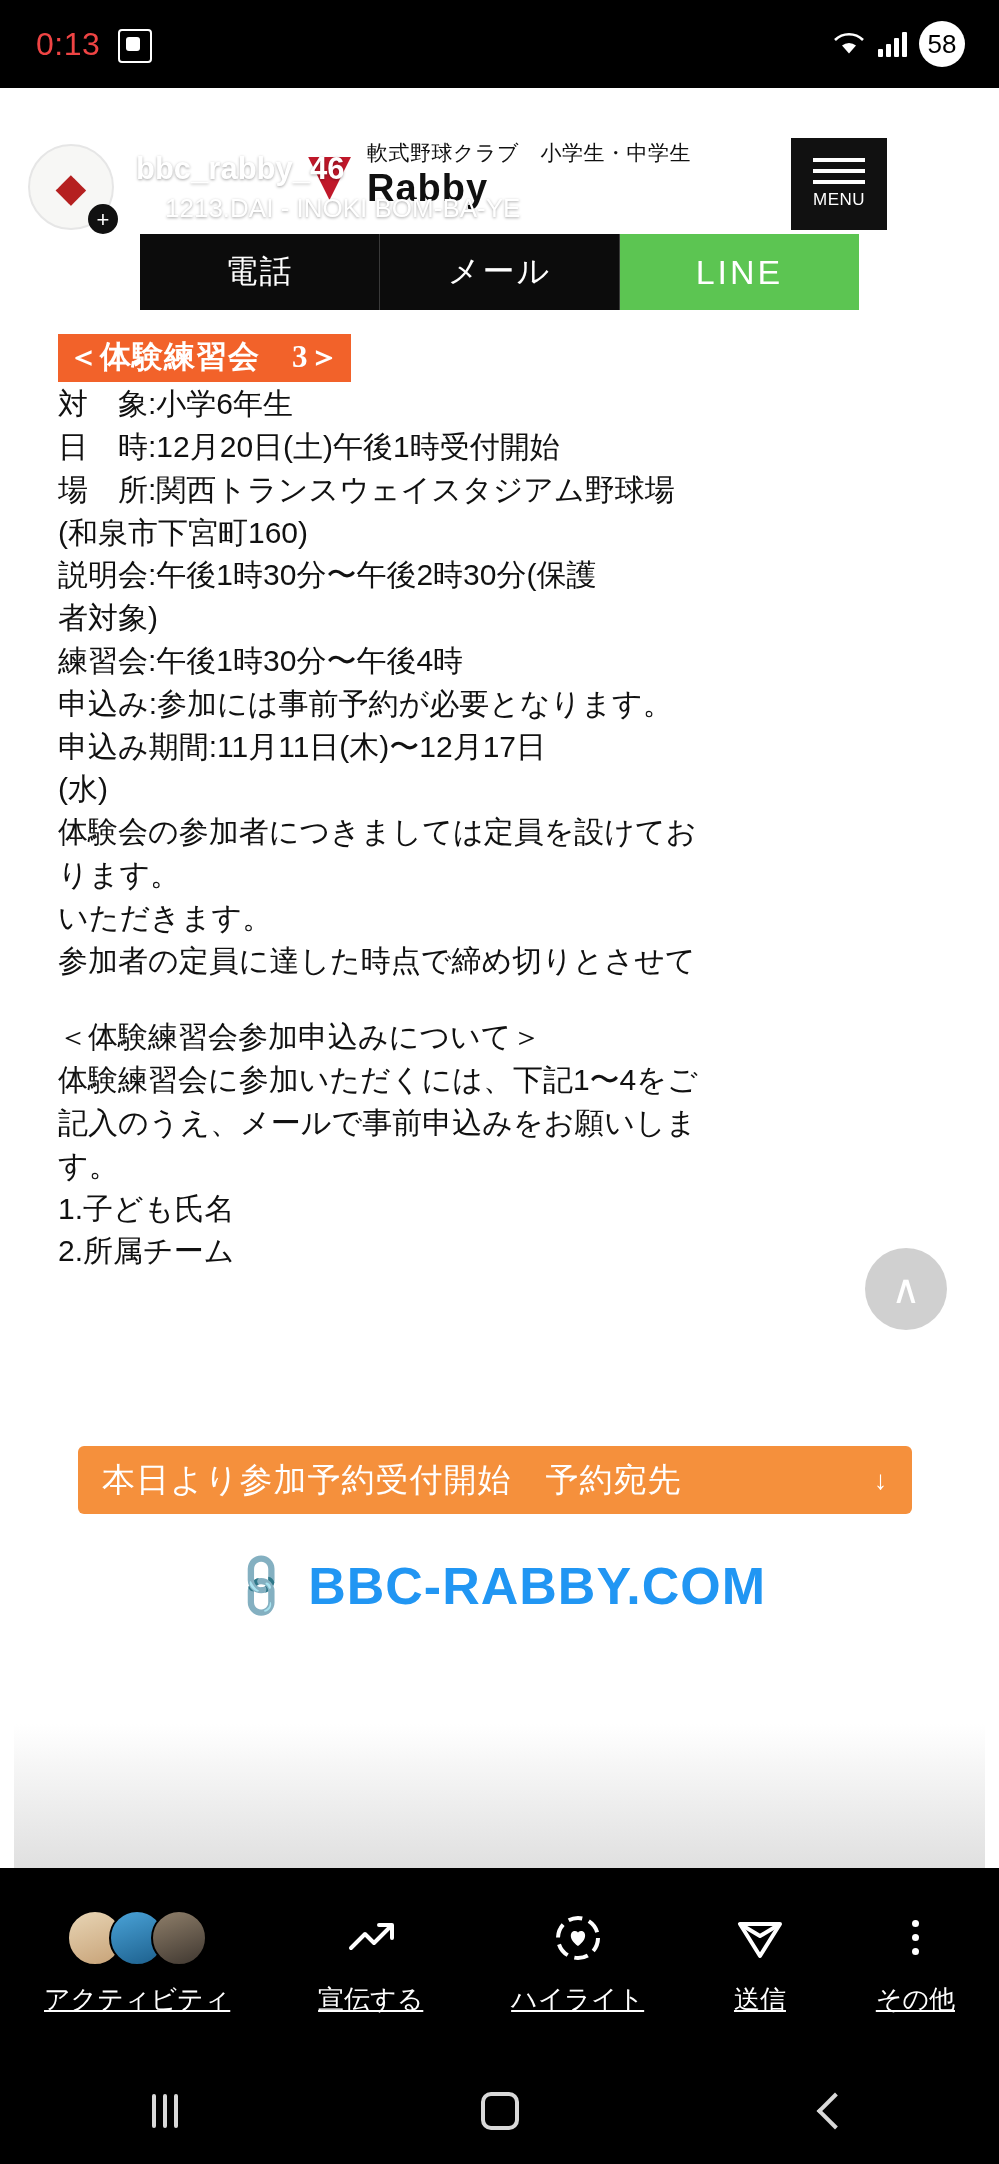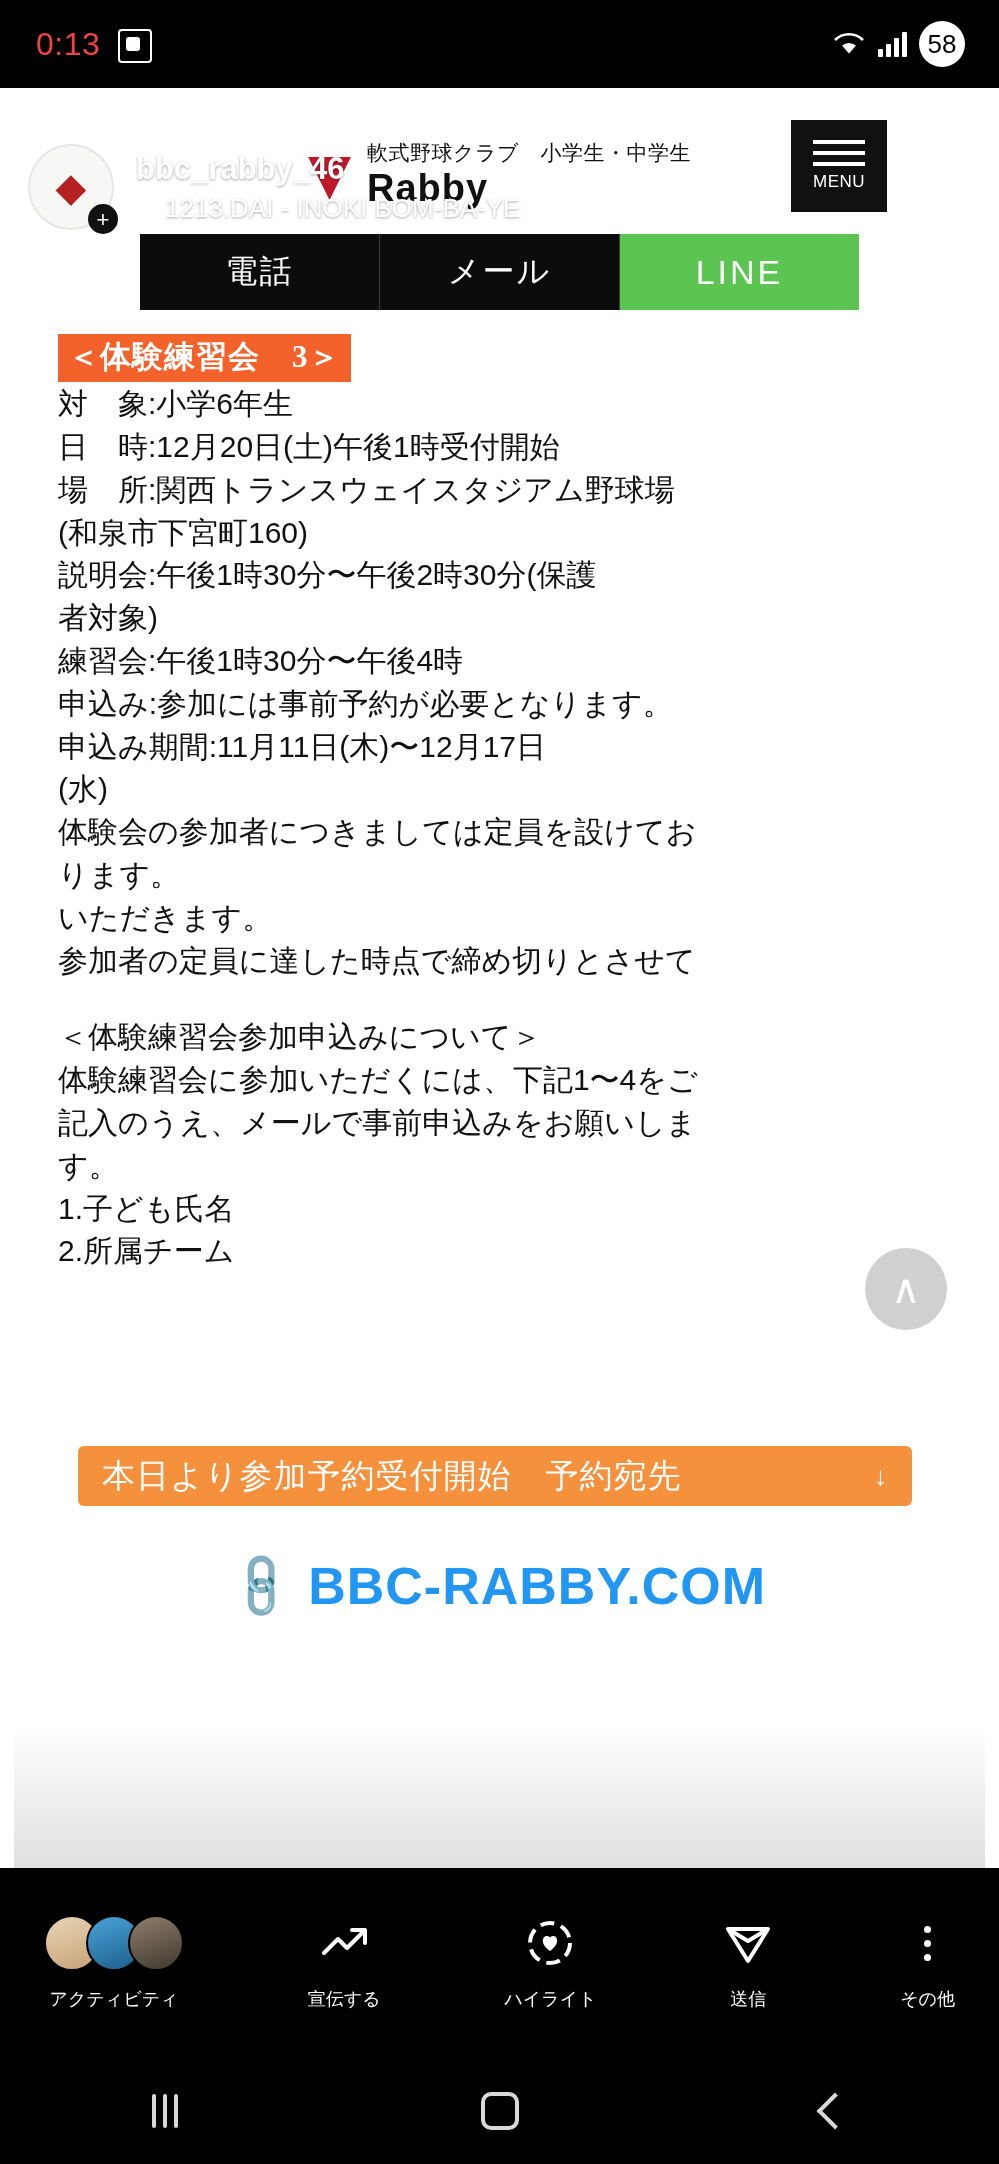--- a/index.html
+++ b/index.html
@@ -219,21 +219,21 @@
     letter-spacing: 0.5px;
   }
   .logo-name {
     font-size: 38px;
     font-weight: bold;
     color: #111;
     letter-spacing: 1px;
   }
   .menu-btn {
     position: absolute;
-    right: 98px; top: 6px;
+    right: 98px; top: 24px;
     width: 96px; height: 92px;
     background: #111;
     color: #fff;
     display: flex;
     flex-direction: column;
     align-items: center;
     justify-content: center;
     gap: 6px;
   }
   .menu-btn .bars { display: flex; flex-direction: column; gap: 7px; }
@@ -281,21 +281,21 @@
     letter-spacing: 1px;
     font-family: Liberation Serif, serif;
   }
   .tline { padding-left: 14px; margin-top: 2px; }
   .spacer { height: 34px; }
 
   .cta-banner {
     position: absolute;
     left: 64px; top: 1332px;
     width: 834px;
-    height: 60px;
+    height: 68px;
     background: #f5903c;
     color: #ffffff;
     border-radius: 6px;
     display: flex;
     align-items: center;
     justify-content: space-between;
     padding: 16px 24px;
     font-size: 33px;
     letter-spacing: 1px;
   }
@@ -355,21 +355,21 @@
     justify-content: space-between;
     padding: 0 44px;
   }
   .action {
     display: flex;
     flex-direction: column;
     align-items: center;
     gap: 16px;
     color: #ffffff;
   }
-  .action-label { font-size: 18px; }
+  .action-label { font-size: 26px; text-decoration: underline; }
   .faces { display: flex; }
   .face {
     width: 56px; height: 56px;
     border-radius: 50%;
     border: 2px solid #000;
     margin-left: -14px;
     background: #555;
     overflow: hidden;
   }
   .face:first-child { margin-left: 0; }

